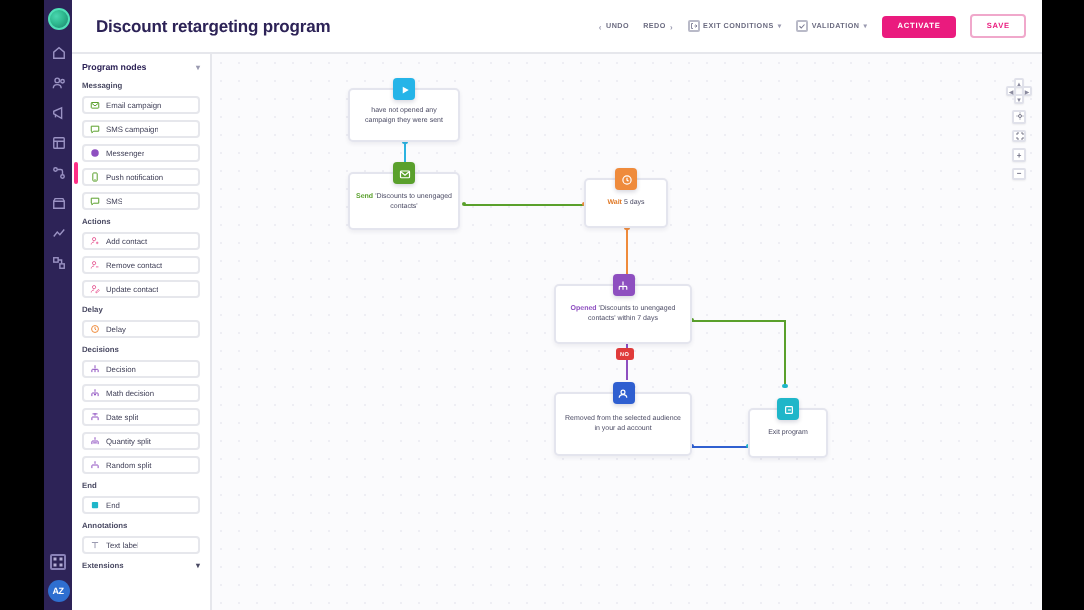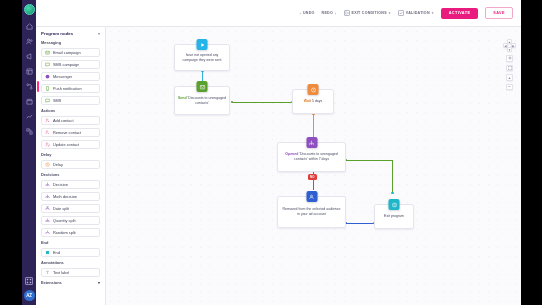--- a/index.html
+++ b/index.html
@@ -305,20 +305,21 @@
               <rect x="10" y="2" width="4" height="4"></rect>
               <rect x="2" y="10" width="4" height="4"></rect>
               <rect x="10" y="10" width="4" height="4"></rect>
             </svg>
         </div>
         <div class="avatar">AZ</div>
       </div>
     </div>
 
     <div id="header">
+      <div class="title">Discount retargeting program</div>
 
       <div class="toolbar">
 
         <div class="tb-btn">
           <span class="tb-ico">‹</span>
           <span>UNDO</span>
         </div>
 
         <div class="tb-btn">
           <span>REDO</span>

